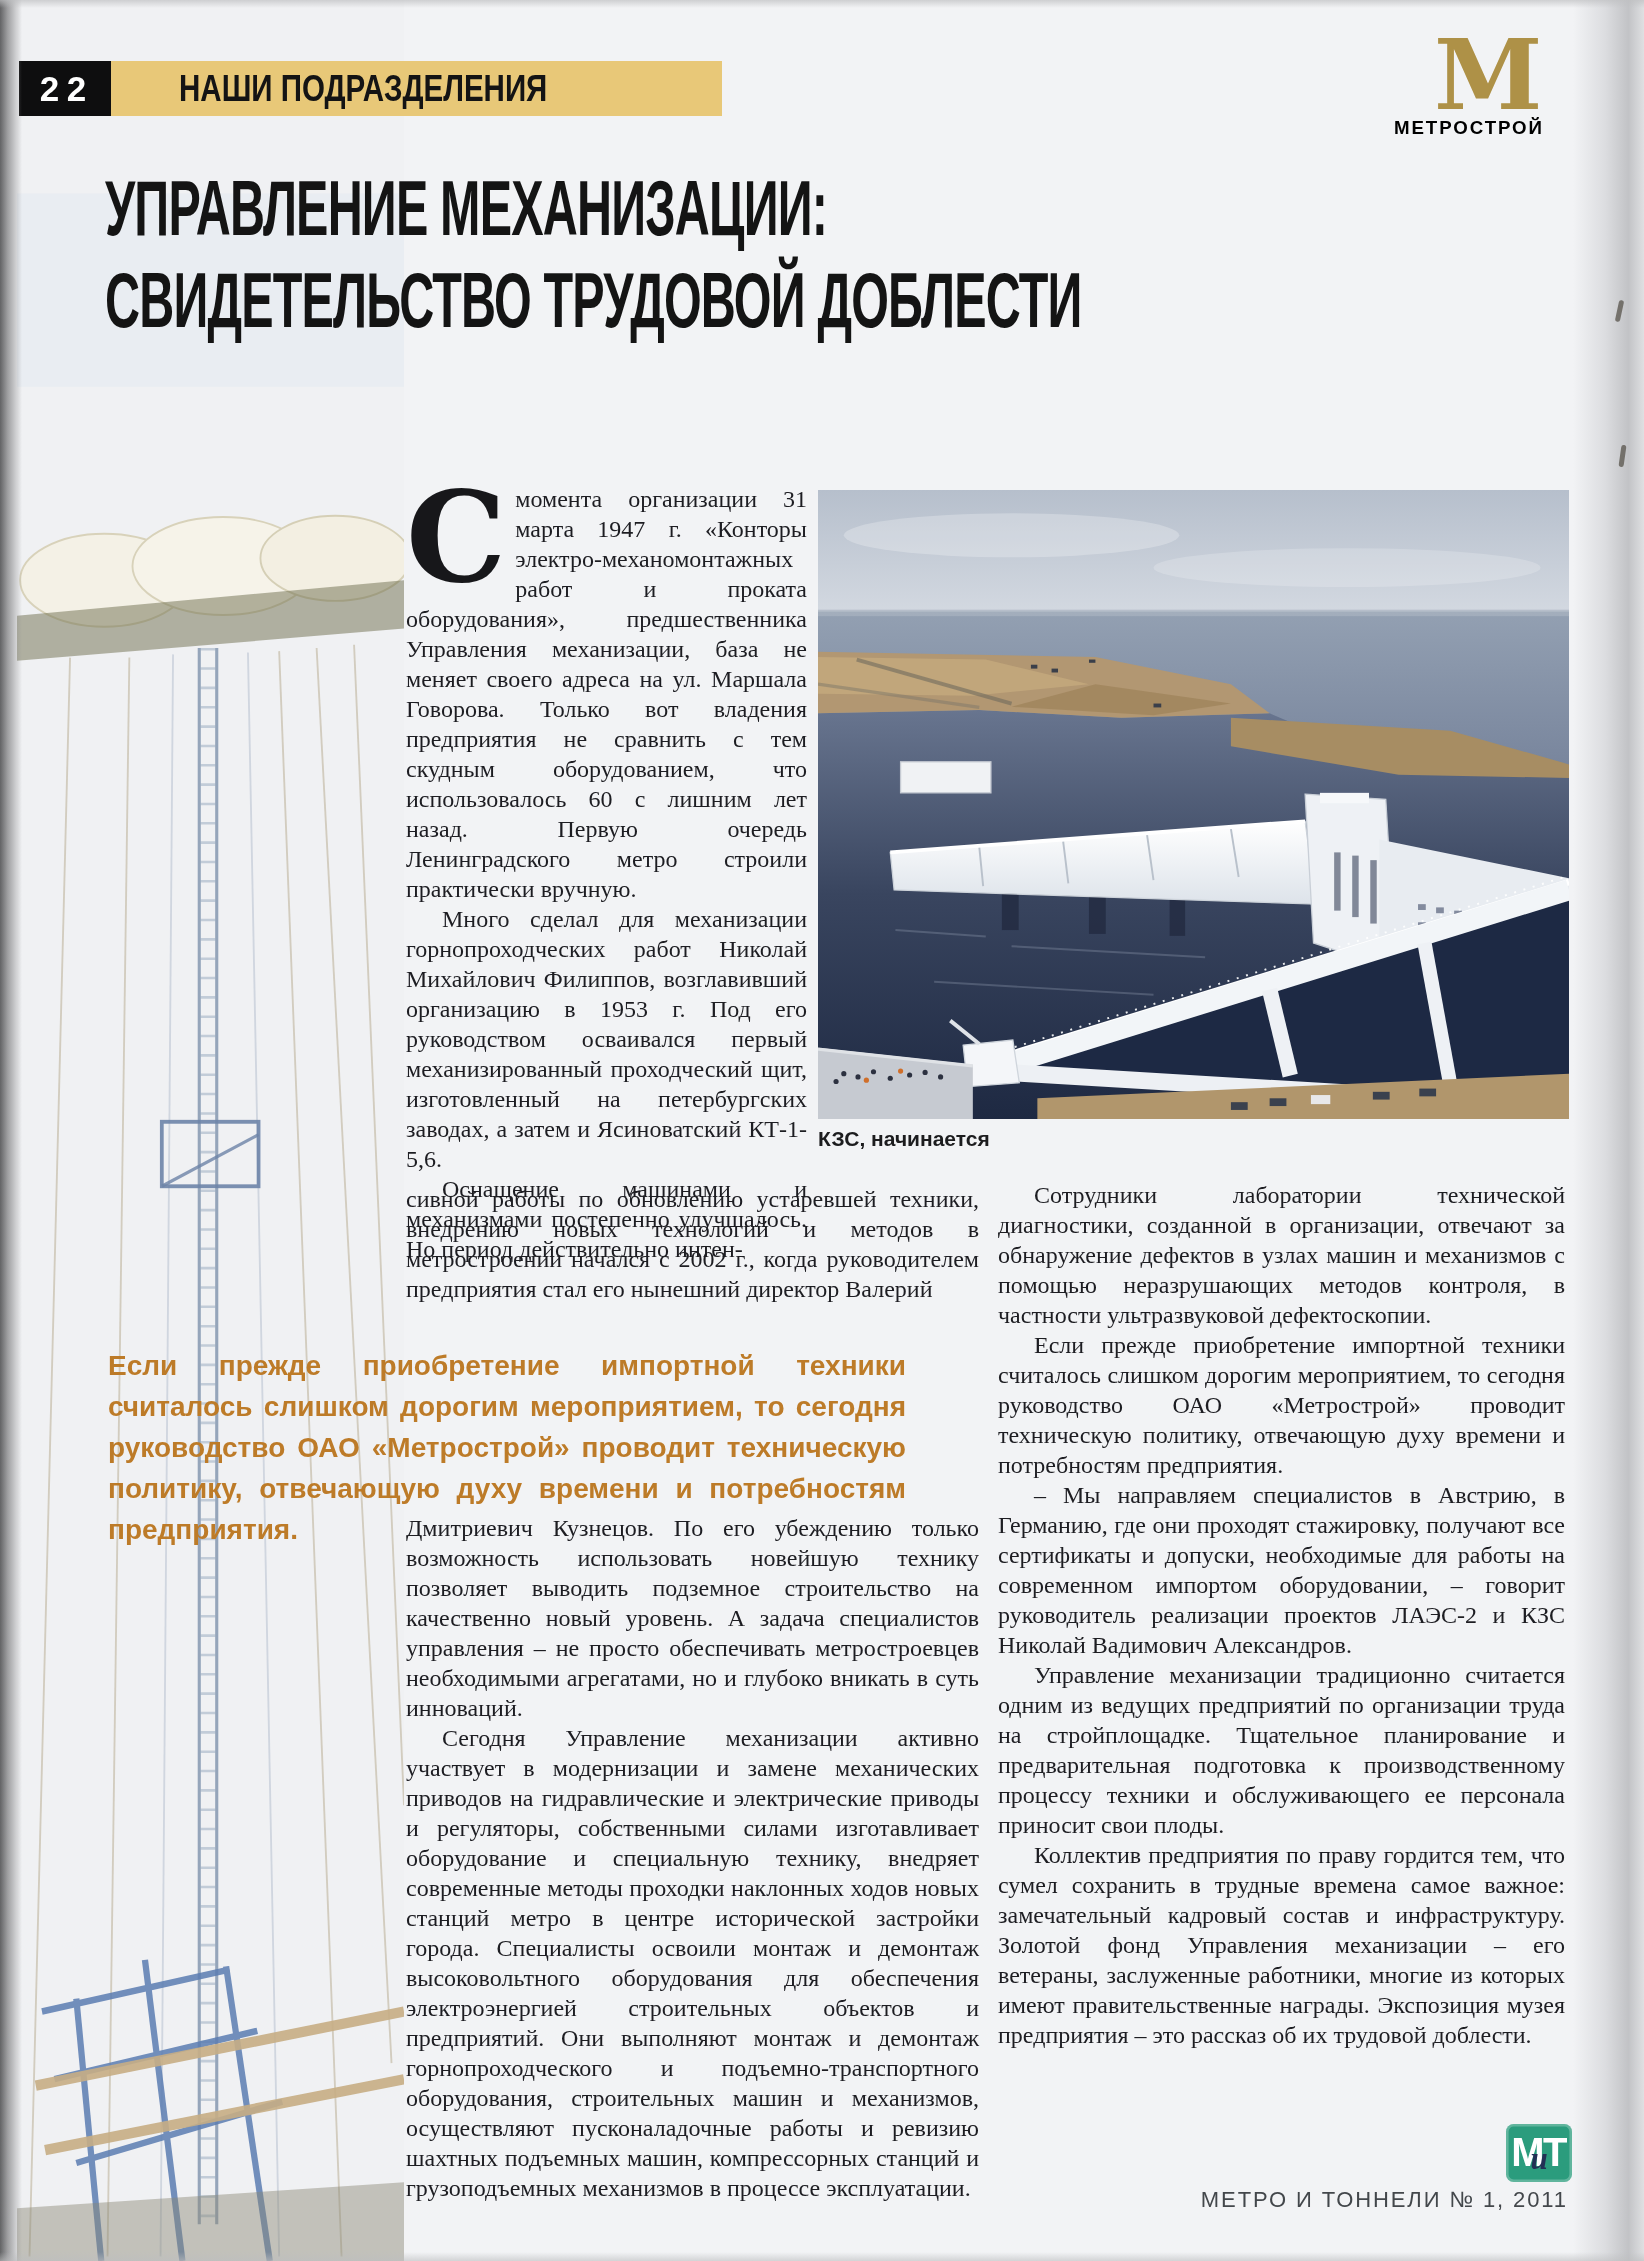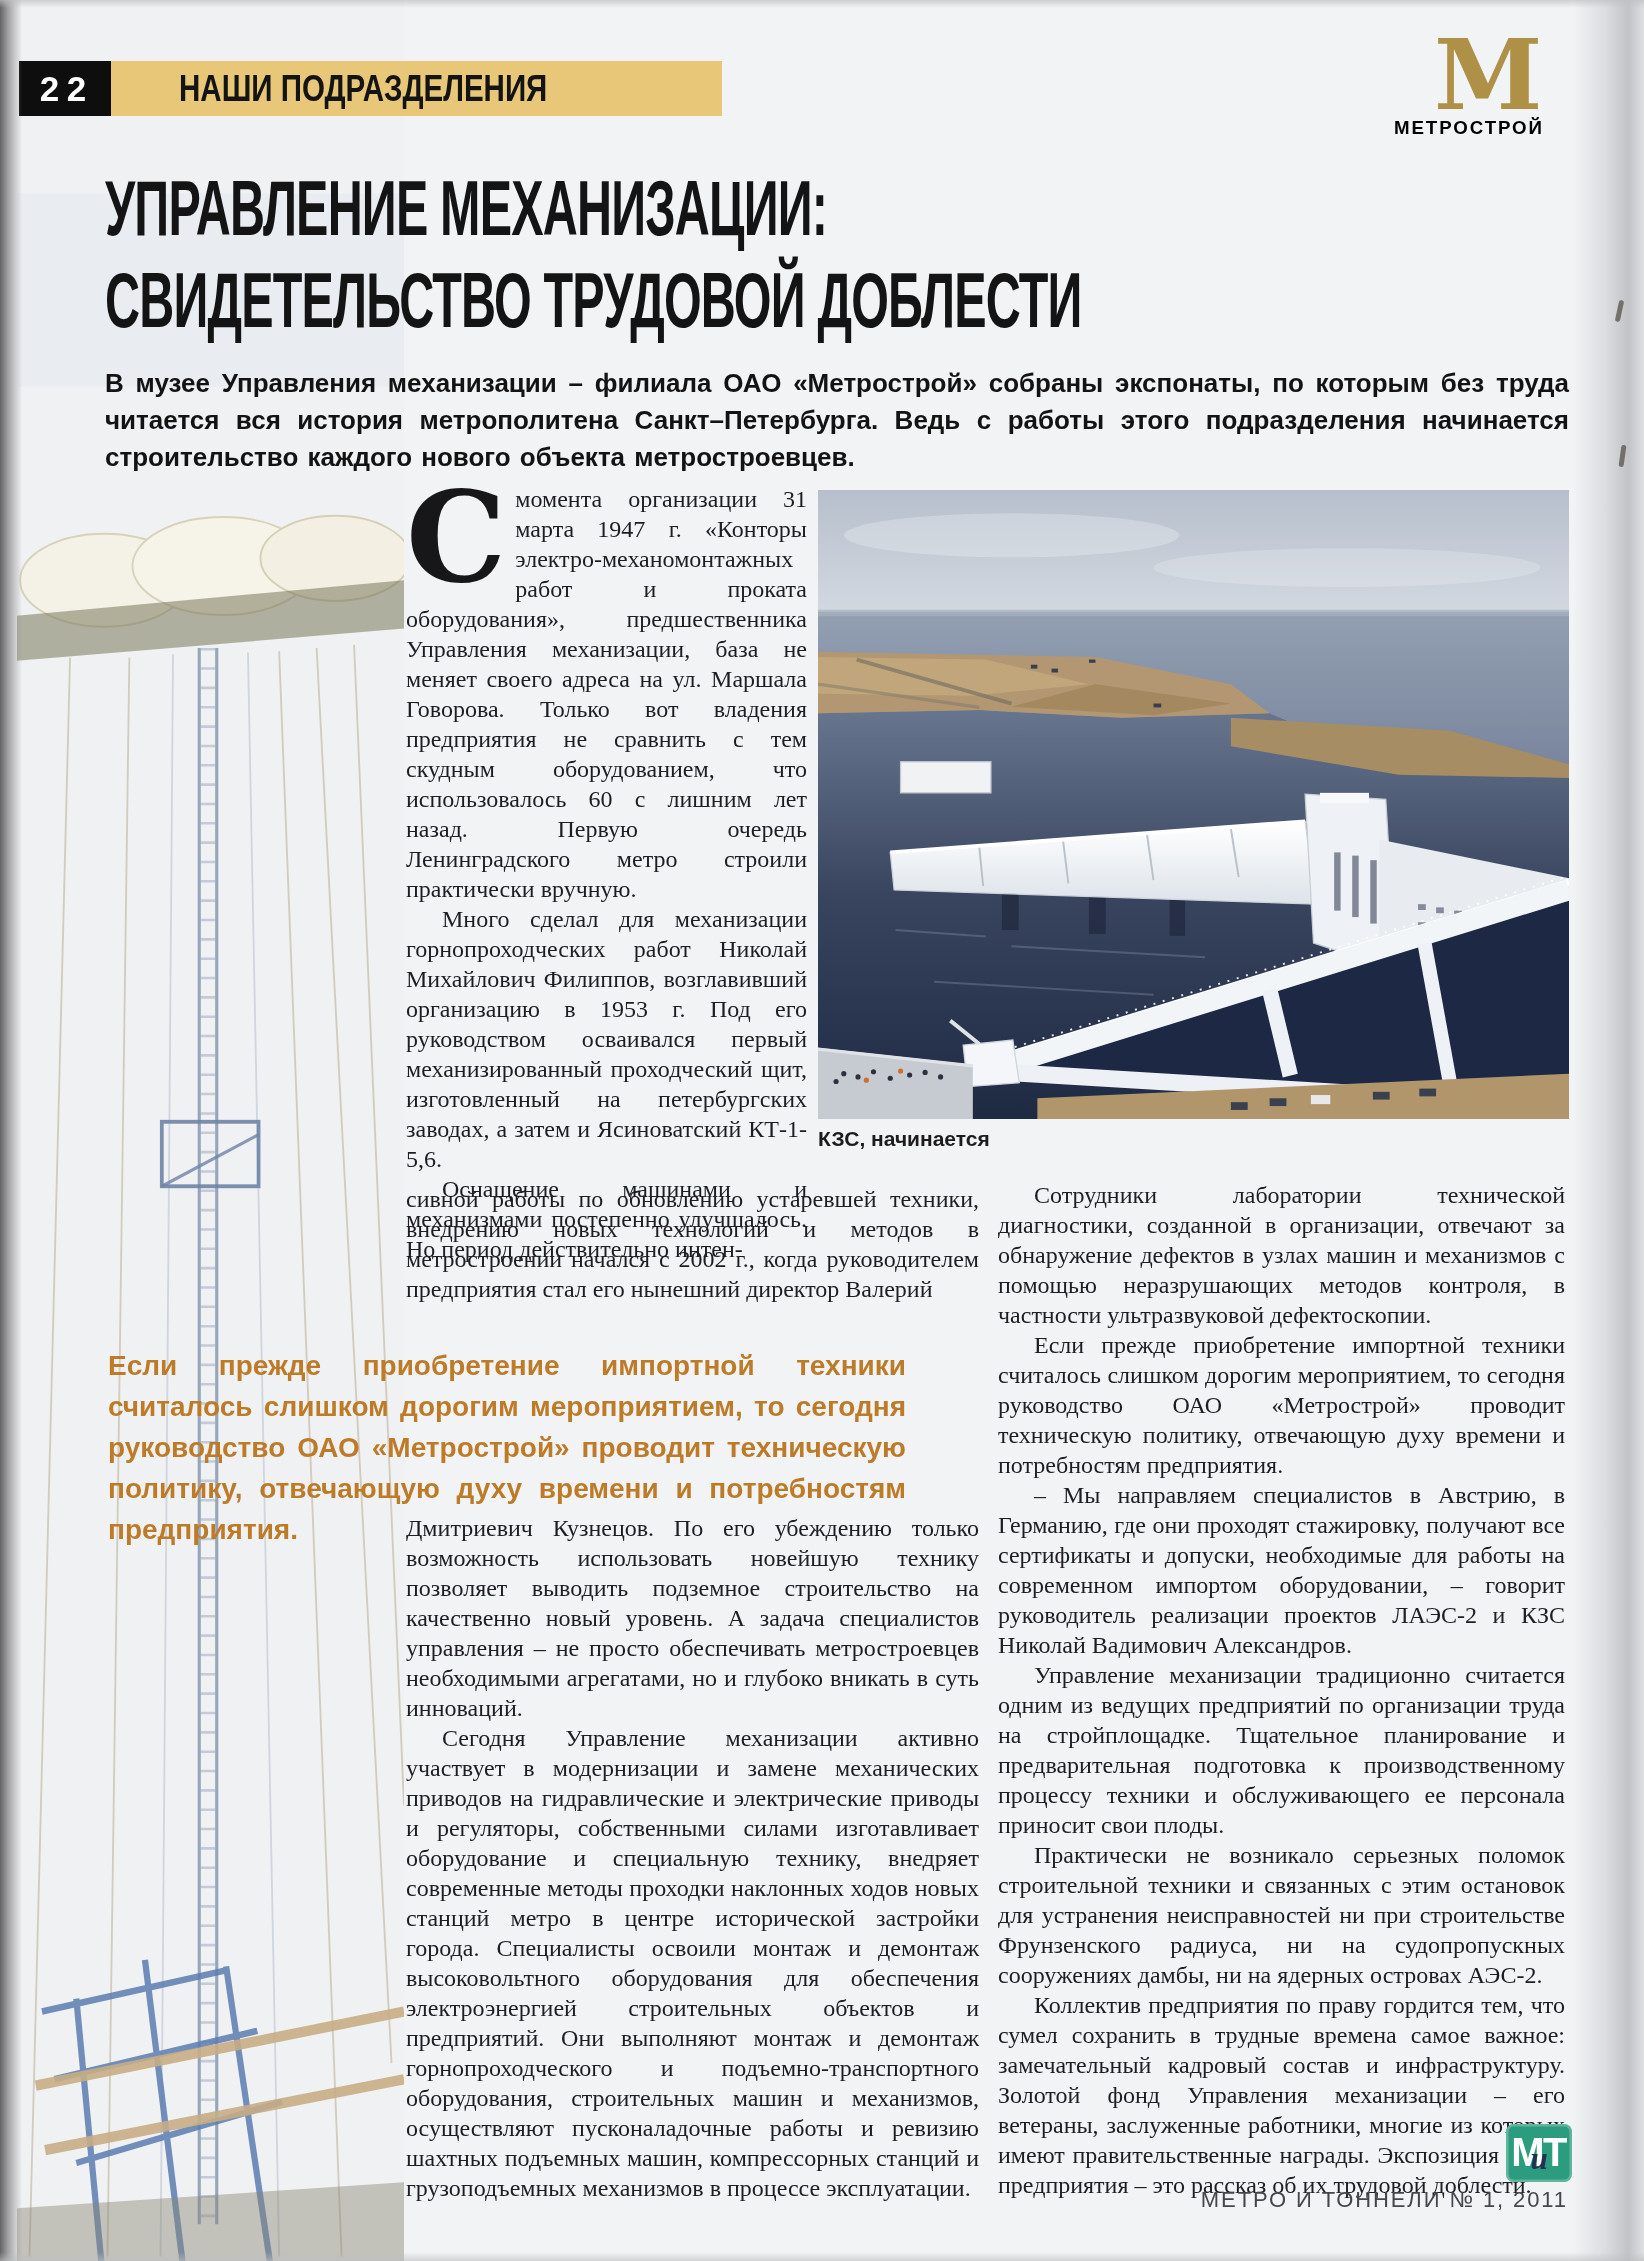--- a/index.html
+++ b/index.html
@@ -126,21 +126,20 @@
 
   <div class="anniv">
     <span class="anniv-m">М</span>
     <span class="anniv-brand">МЕТРОСТРОЙ</span>
   </div>
 
   <h1 class="title" style="margin:0;">
     <span class="tline">УПРАВЛЕНИЕ МЕХАНИЗАЦИИ:</span>
     <span class="tline">СВИДЕТЕЛЬСТВО ТРУДОВОЙ ДОБЛЕСТИ</span>
   </h1>
-  <p class="lead">В музее Управления механизации – филиала ОАО «Метрострой» собраны экспонаты, по которым без труда читается вся история метрополитена Санкт–Петербурга. Ведь с работы этого подразделения начинается строительство каждого нового объекта метростроевцев.</p>
 
   <div class="col1 bodytext">
     <p><span class="dropcap">С</span><span>момента организации 31 марта 1947 г. «Конторы электро-механомонтажных работ и проката оборудования», предшественника Управления механизации, база не меняет своего адреса на ул. Маршала Говорова. Только вот владения предприятия не сравнить с тем скудным оборудованием, что использовалось 60 с лишним лет назад. Первую очередь Ленинградского метро строили практически вручную.</span></p>
     <p class="follow">Много сделал для механизации горнопроходческих работ Николай Михайлович Филиппов, возглавивший организацию в 1953 г. Под его руководством осваивался первый механизированный проходческий щит, изготовленный на петербургских заводах, а затем и Ясиноватский КТ-1-5,6.</p>
     <p class="follow">Оснащение машинами и механизмами постепенно улучшалось. Но период действительно интен-</p>
   </div>
 
   <figure class="photo">
     <svg viewBox="0 0 1164 972" preserveAspectRatio="none">
       <defs>
@@ -269,21 +268,20 @@
   <div class="midcol bodytext">
     <p>Дмитриевич Кузнецов. По его убеждению только возможность использовать новейшую технику позволяет выводить подземное строительство на качественно новый уровень. А задача специалистов управления – не просто обеспечивать метростроевцев необходимыми агрегатами, но и глубоко вникать в суть инноваций.</p>
     <p class="follow">Сегодня Управление механизации активно участвует в модернизации и замене механических приводов на гидравлические и электрические приводы и регуляторы, собственными силами изготавливает оборудование и специальную технику, внедряет современные методы проходки наклонных ходов новых станций метро в центре исторической застройки города. Специалисты освоили монтаж и демонтаж высоковольтного оборудования для обеспечения электроэнергией строительных объектов и предприятий. Они выполняют монтаж и демонтаж горнопроходческого и подъемно-транспортного оборудования, строительных машин и механизмов, осуществляют пусконаладочные работы и ревизию шахтных подъемных машин, компрессорных станций и грузоподъемных механизмов в процессе эксплуатации.</p>
   </div>
 
   <div class="rightcol bodytext">
     <p>Сотрудники лаборатории технической диагностики, созданной в организации, отвечают за обнаружение дефектов в узлах машин и механизмов с помощью неразрушающих методов контроля, в частности ультразвуковой дефектоскопии.</p>
     <p>Если прежде приобретение импортной техники считалось слишком дорогим мероприятием, то сегодня руководство ОАО «Метрострой» проводит техническую политику, отвечающую духу времени и потребностям предприятия.</p>
     <p>– Мы направляем специалистов в Австрию, в Германию, где они проходят стажировку, получают все сертификаты и допуски, необходимые для работы на современном импортом оборудовании, – говорит руководитель реализации проектов ЛАЭС-2 и КЗС Николай Вадимович Александров.</p>
     <p>Управление механизации традиционно считается одним из ведущих предприятий по организации труда на стройплощадке. Тщательное планирование и предварительная подготовка к производственному процессу техники и обслуживающего ее персонала приносит свои плоды.</p>
-    <p>Практически не возникало серьезных поломок строительной техники и связанных с этим остановок для устранения неисправностей ни при строительстве Фрунзенского радиуса, ни на судопропускных сооружениях дамбы, ни на ядерных островах АЭС-2.</p>
     <p>Коллектив предприятия по праву гордится тем, что сумел сохранить в трудные времена самое важное: замечательный кадровый состав и инфраструктуру. Золотой фонд Управления механизации – его ветераны, заслуженные работники, многие из которых имеют правительственные награды. Экспозиция музея предприятия – это рассказ об их трудовой доблести.</p>
   </div>
 
   <div class="mtlogo">
     <span class="mt-m">М</span>
     <span class="mt-i">и</span>
     <span class="mt-t">Т</span>
   </div>
   <div class="footer-text">МЕТРО И ТОННЕЛИ № 1, 2011</div>
 

